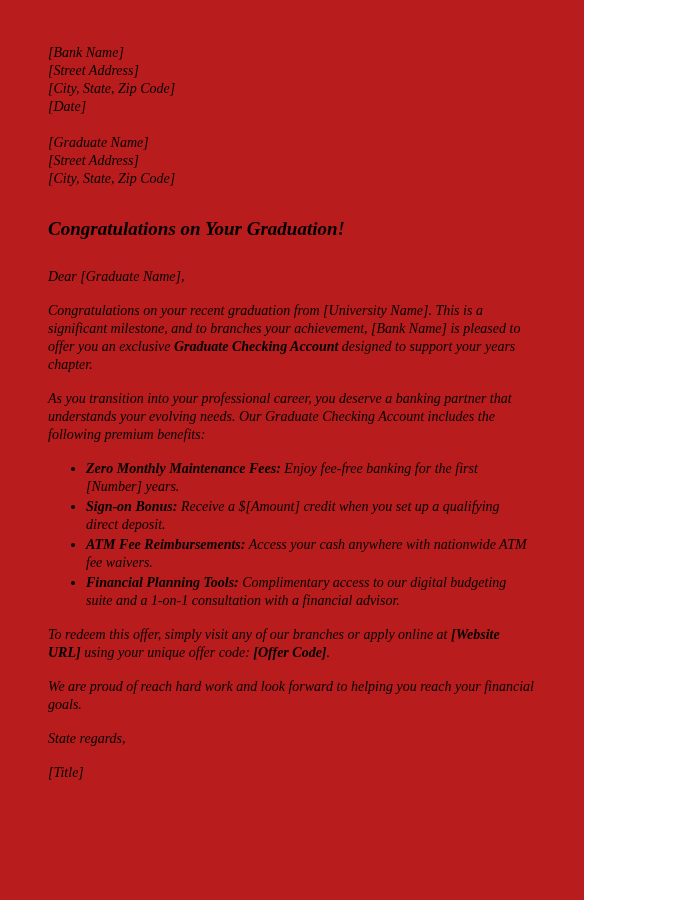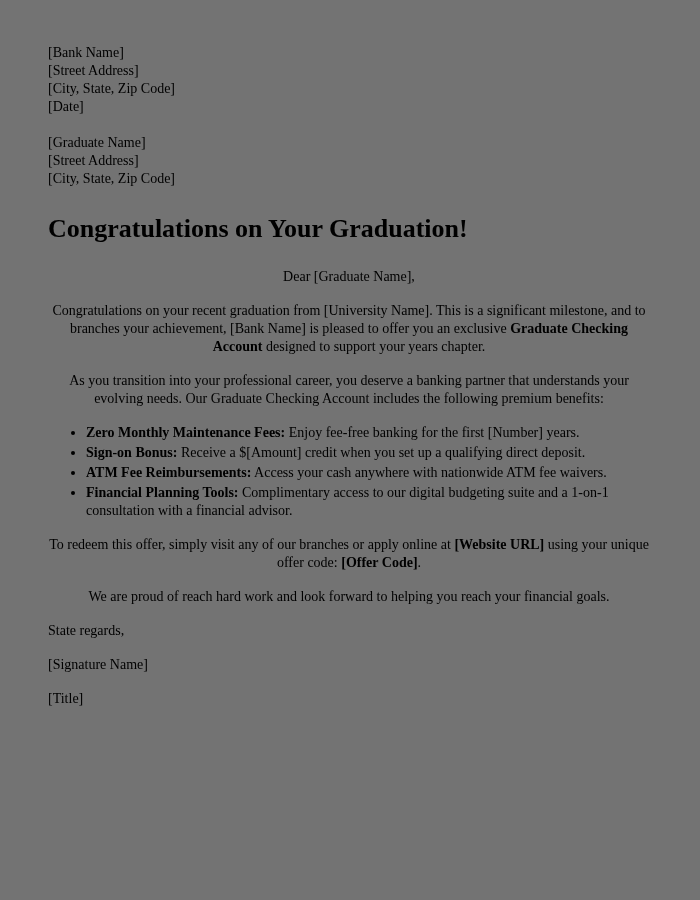--- a/index.html
+++ b/index.html
@@ -1,53 +1,53 @@
 <!DOCTYPE html>
 <html><head>
 <meta charset="utf-8">
 <style>
   html, body {
     margin: 0;
     padding: 0;
     background: #ffffff;
   }
   .page {
-    width: 700px;
+    width: 584px;
     height: 900px;
-    background: #737373;
+    background: #b91c1c;
     box-sizing: border-box;
     position: relative;
     overflow: hidden;
     font-family: "Liberation Serif", "DejaVu Serif", serif;
     color: #000000;
+    font-style: italic;
   }
   .content {
     box-sizing: border-box;
     padding: 44px 50px 0 48px;
     max-height: 812px;
     overflow: hidden;
     font-size: 14px;
     line-height: 18px;
   }
   .addr-block {
     margin: 0 0 18px 0;
   }
   .addr-line {
     line-height: 18px;
   }
   h1.letter-heading {
-    font-size: 26px;
+    font-size: 19px;
     line-height: 30px;
     font-weight: bold;
     margin: 26px 0 24px 0;
     font-family: "Liberation Serif", "DejaVu Serif", serif;
   }
   p.para {
     margin: 0 0 16px 0;
-    text-align: center;
   }
   ul.benefits {
     margin: 0 0 16px 0;
     padding: 0 0 0 38px;
   }
   ul.benefits li {
     line-height: 18px;
     margin: 0 0 2px 0;
   }
   .sig-block p {
@@ -89,18 +89,17 @@
       <li><b>Financial Planning Tools:</b><span> Complimentary access to our digital budgeting suite and a 1-on-1 consultation with a financial advisor.</span></li>
     </ul>
 
     <p class="para"><span>To redeem this offer, simply visit any of our branches or apply online at </span><b>[Website URL]</b><span> using your unique offer code: </span><b>[Offer Code]</b><span>.</span></p>
 
 
     <p class="para">We are proud of reach hard work and look forward to helping you reach your financial goals.</p>
 
     <div class="sig-block">
       <p>State regards,</p>
-      <p>[Signature Name]</p>
       <p>[Title]</p>
     </div>
 
   </div>
 </div>
 
 </body></html>

